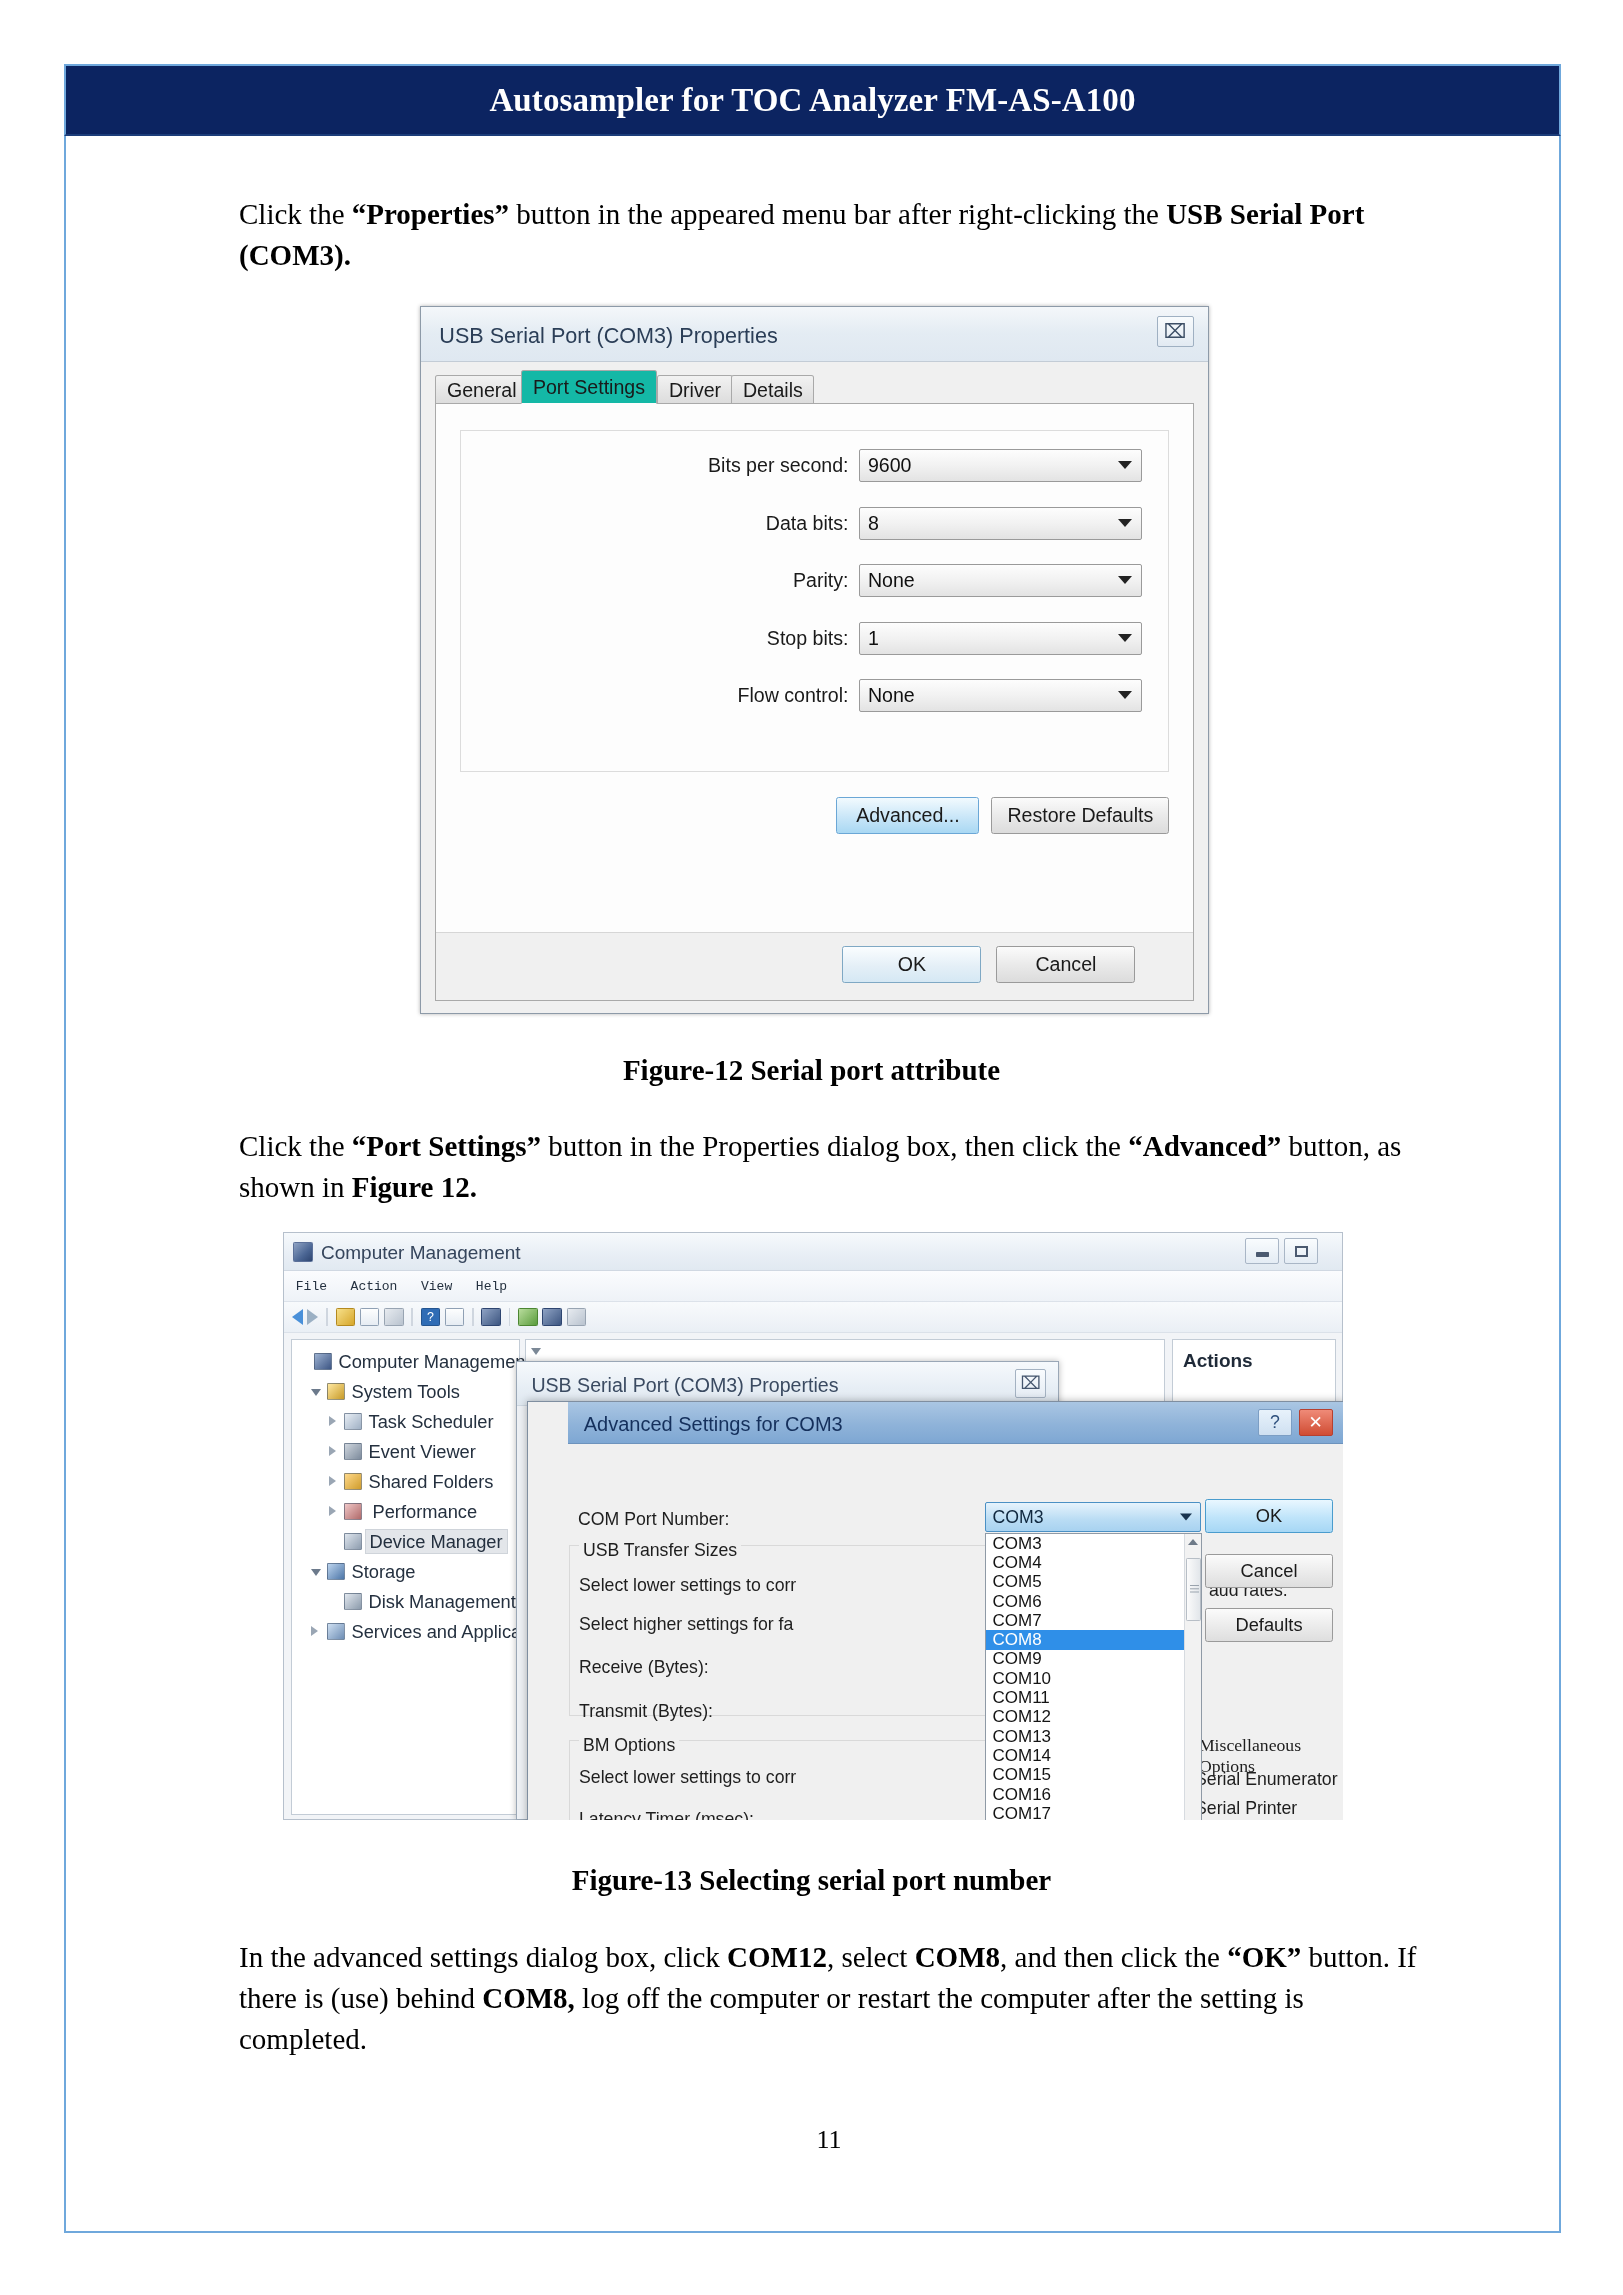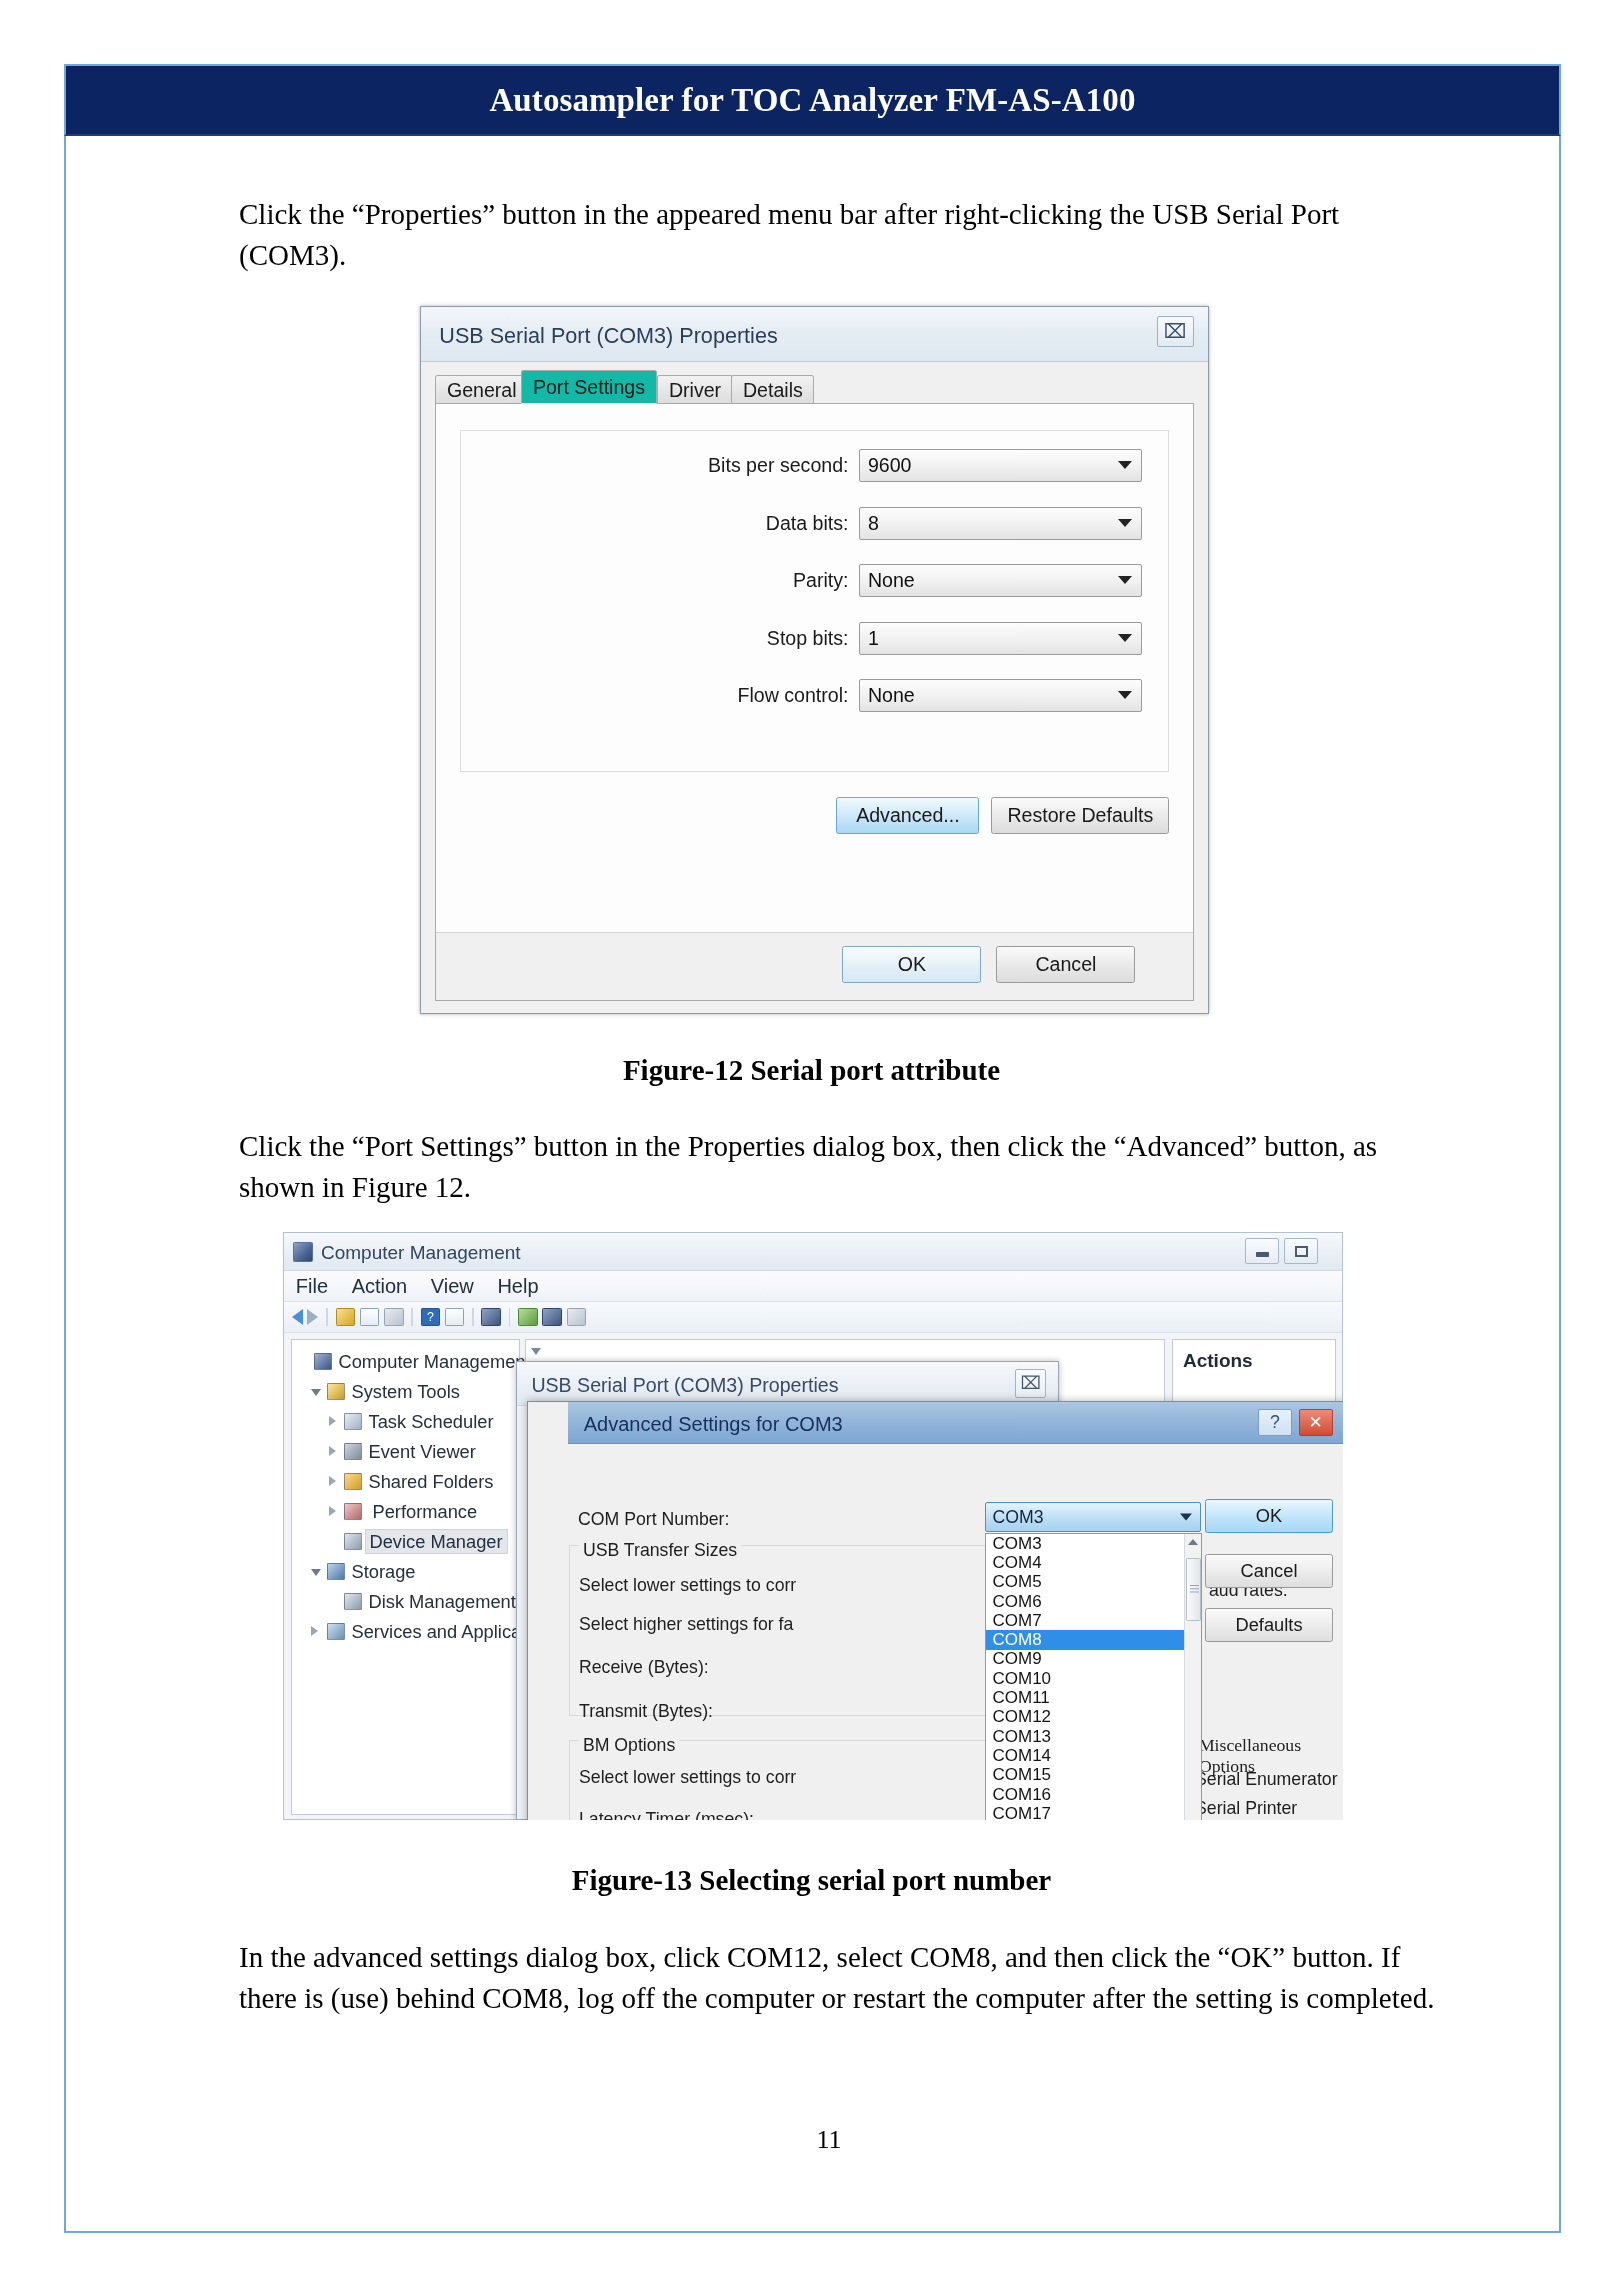--- a/index.html
+++ b/index.html
@@ -42,21 +42,21 @@
   }
 
   .para {
     position: absolute;
     font-family: "Liberation Serif", serif;
     font-size: 29px;
     line-height: 41px;
     color: #000000;
     text-align: left;
   }
-  .para b { font-weight: normal; margin-top: 24px; }
+  .para b { font-weight: bold; margin-top: 24px; }
 
   .caption {
     position: absolute;
     width: 1623px;
     text-align: center;
     font-family: "Liberation Serif", serif;
     font-weight: bold;
     font-size: 29px;
     color: #000000;
   }
@@ -222,21 +222,21 @@
   }
   .cm-min-glyph { width: 13px; height: 4.6px; background: #4b5a70; border-radius: 0.7px; margin-top: 6.5px; }
   .cm-max-glyph { width: 12.4px; height: 11px; border: 2px solid #4b5a70; }
 
   .cm-menubar {
     position: relative; height: 31px;
     background: linear-gradient(to bottom,#fbfcfe,#eef2f7);
     border-bottom: 0.7px solid #dce2ea;
     display: flex; align-items: center; padding-left: 11.8px;
   }
-  .cm-menu-item { font-size: 20px; color: #24303f; margin-right: 23.6px; }
+  .cm-menu-item { font-size: 13px; color: #24303f; margin-right: 23.6px; font-family: Liberation Mono, monospace; }
 
   .cm-toolbar {
     position: relative; height: 31px;
     background: linear-gradient(to bottom,#f8fafc,#eaeff5);
     border-bottom: 0.7px solid #dbe1e9;
     display: flex; align-items: center; padding-left: 7.9px; gap: 4.6px;
   }
   .tb-ico { width: 19.6px; height: 18.3px; border-radius: 1.3px; }
   .tb-back { width: 0;height:0;border-top:8.5px solid transparent;border-bottom:8.5px solid transparent;border-right:11.8px solid #4a90d9; }
   .tb-fwd  { width: 0;height:0;border-top:8.5px solid transparent;border-bottom:8.5px solid transparent;border-left:11.8px solid #9bb0c4; }

